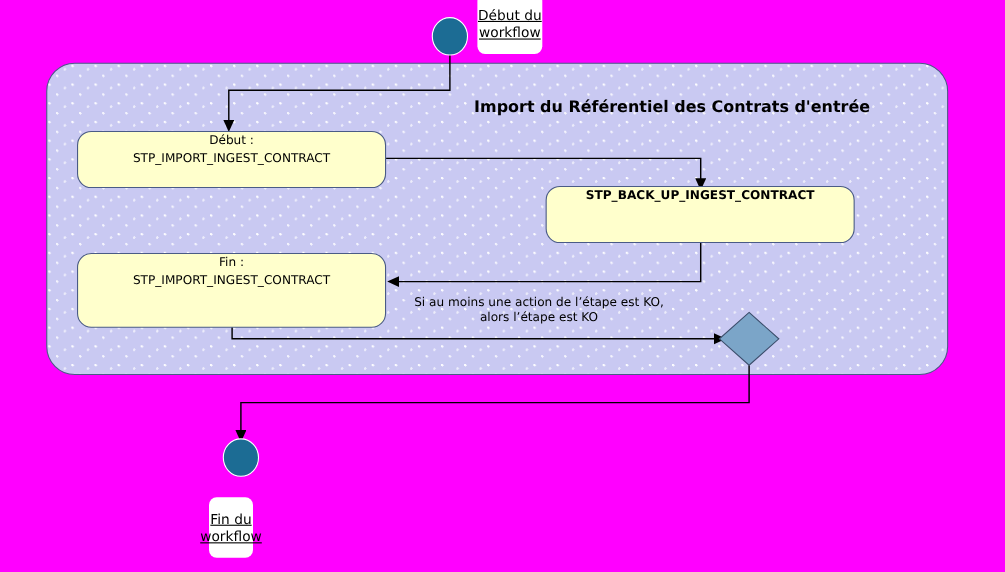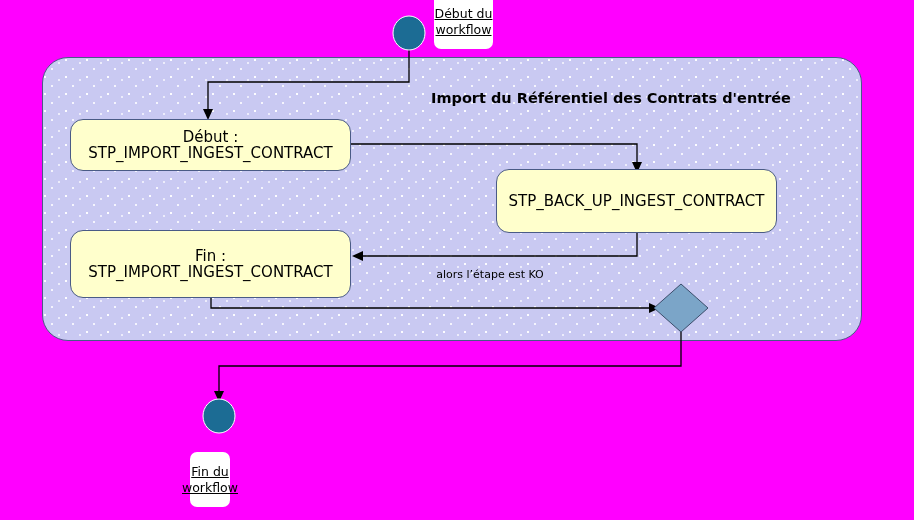--- a/index.html
+++ b/index.html
@@ -56,23 +56,23 @@
   
   .action-node {
     position: absolute;
     background: #FFFFCC;
     border: 1px solid #4A5B86;
     border-radius: 13px;
     box-sizing: border-box;
     display: flex;
     flex-direction: column;
     align-items: center;
-    justify-content: center;
+    justify-content: flex-start;
     color: #000000;
-    font-size: 15px;
+    font-size: 11px;
     line-height: 16px;
     text-align: center;
   }
   .action-node .line1,
   .action-node .line2 {
     display: block;
     white-space: nowrap;
   }
 
   
@@ -146,30 +146,31 @@
     <ellipse cx="219" cy="416" rx="16" ry="17" fill="#1C6C94" stroke="#FFFFFF" stroke-width="1"></ellipse>
 
     <polygon points="681,284 708,308 681,332 654,308" fill="#7BA5C8" stroke="#3B4D6B" stroke-width="1"></polygon>
   </svg>
 
   <div class="action-node" style="left:70px; top:119px; width:281px; height:52px;">
     <span class="line1">Début :</span>
     <span class="line2">STP_IMPORT_INGEST_CONTRACT</span>
   </div>
 
-  <div class="action-node" style="left:496px; top:169px; width:281px; height:64px;">
+  <div class="action-node" style="left:496px; top:169px; width:281px; height:52px;font-weight:bold;">
     <span class="line1">STP_BACK_UP_INGEST_CONTRACT</span>
   </div>
 
   <div class="action-node" style="left:70px; top:230px; width:281px; height:68px;">
     <span class="line1">Fin :</span>
     <span class="line2">STP_IMPORT_INGEST_CONTRACT</span>
   </div>
 
   <div class="edge-label" style="left:361px; top:268px; width:258px;">
+    <span>Si au moins une action de l’étape est KO,</span>
     <span>alors l’étape est KO</span>
   </div>
 
   <div class="note-box" style="left:434px; top:-6px; width:59px; height:55px;">
     <span>Début du</span>
     <span>workflow</span>
   </div>
 
   <div class="note-box" style="left:190px; top:452px; width:40px; height:55px;">
     <span>Fin du</span>

